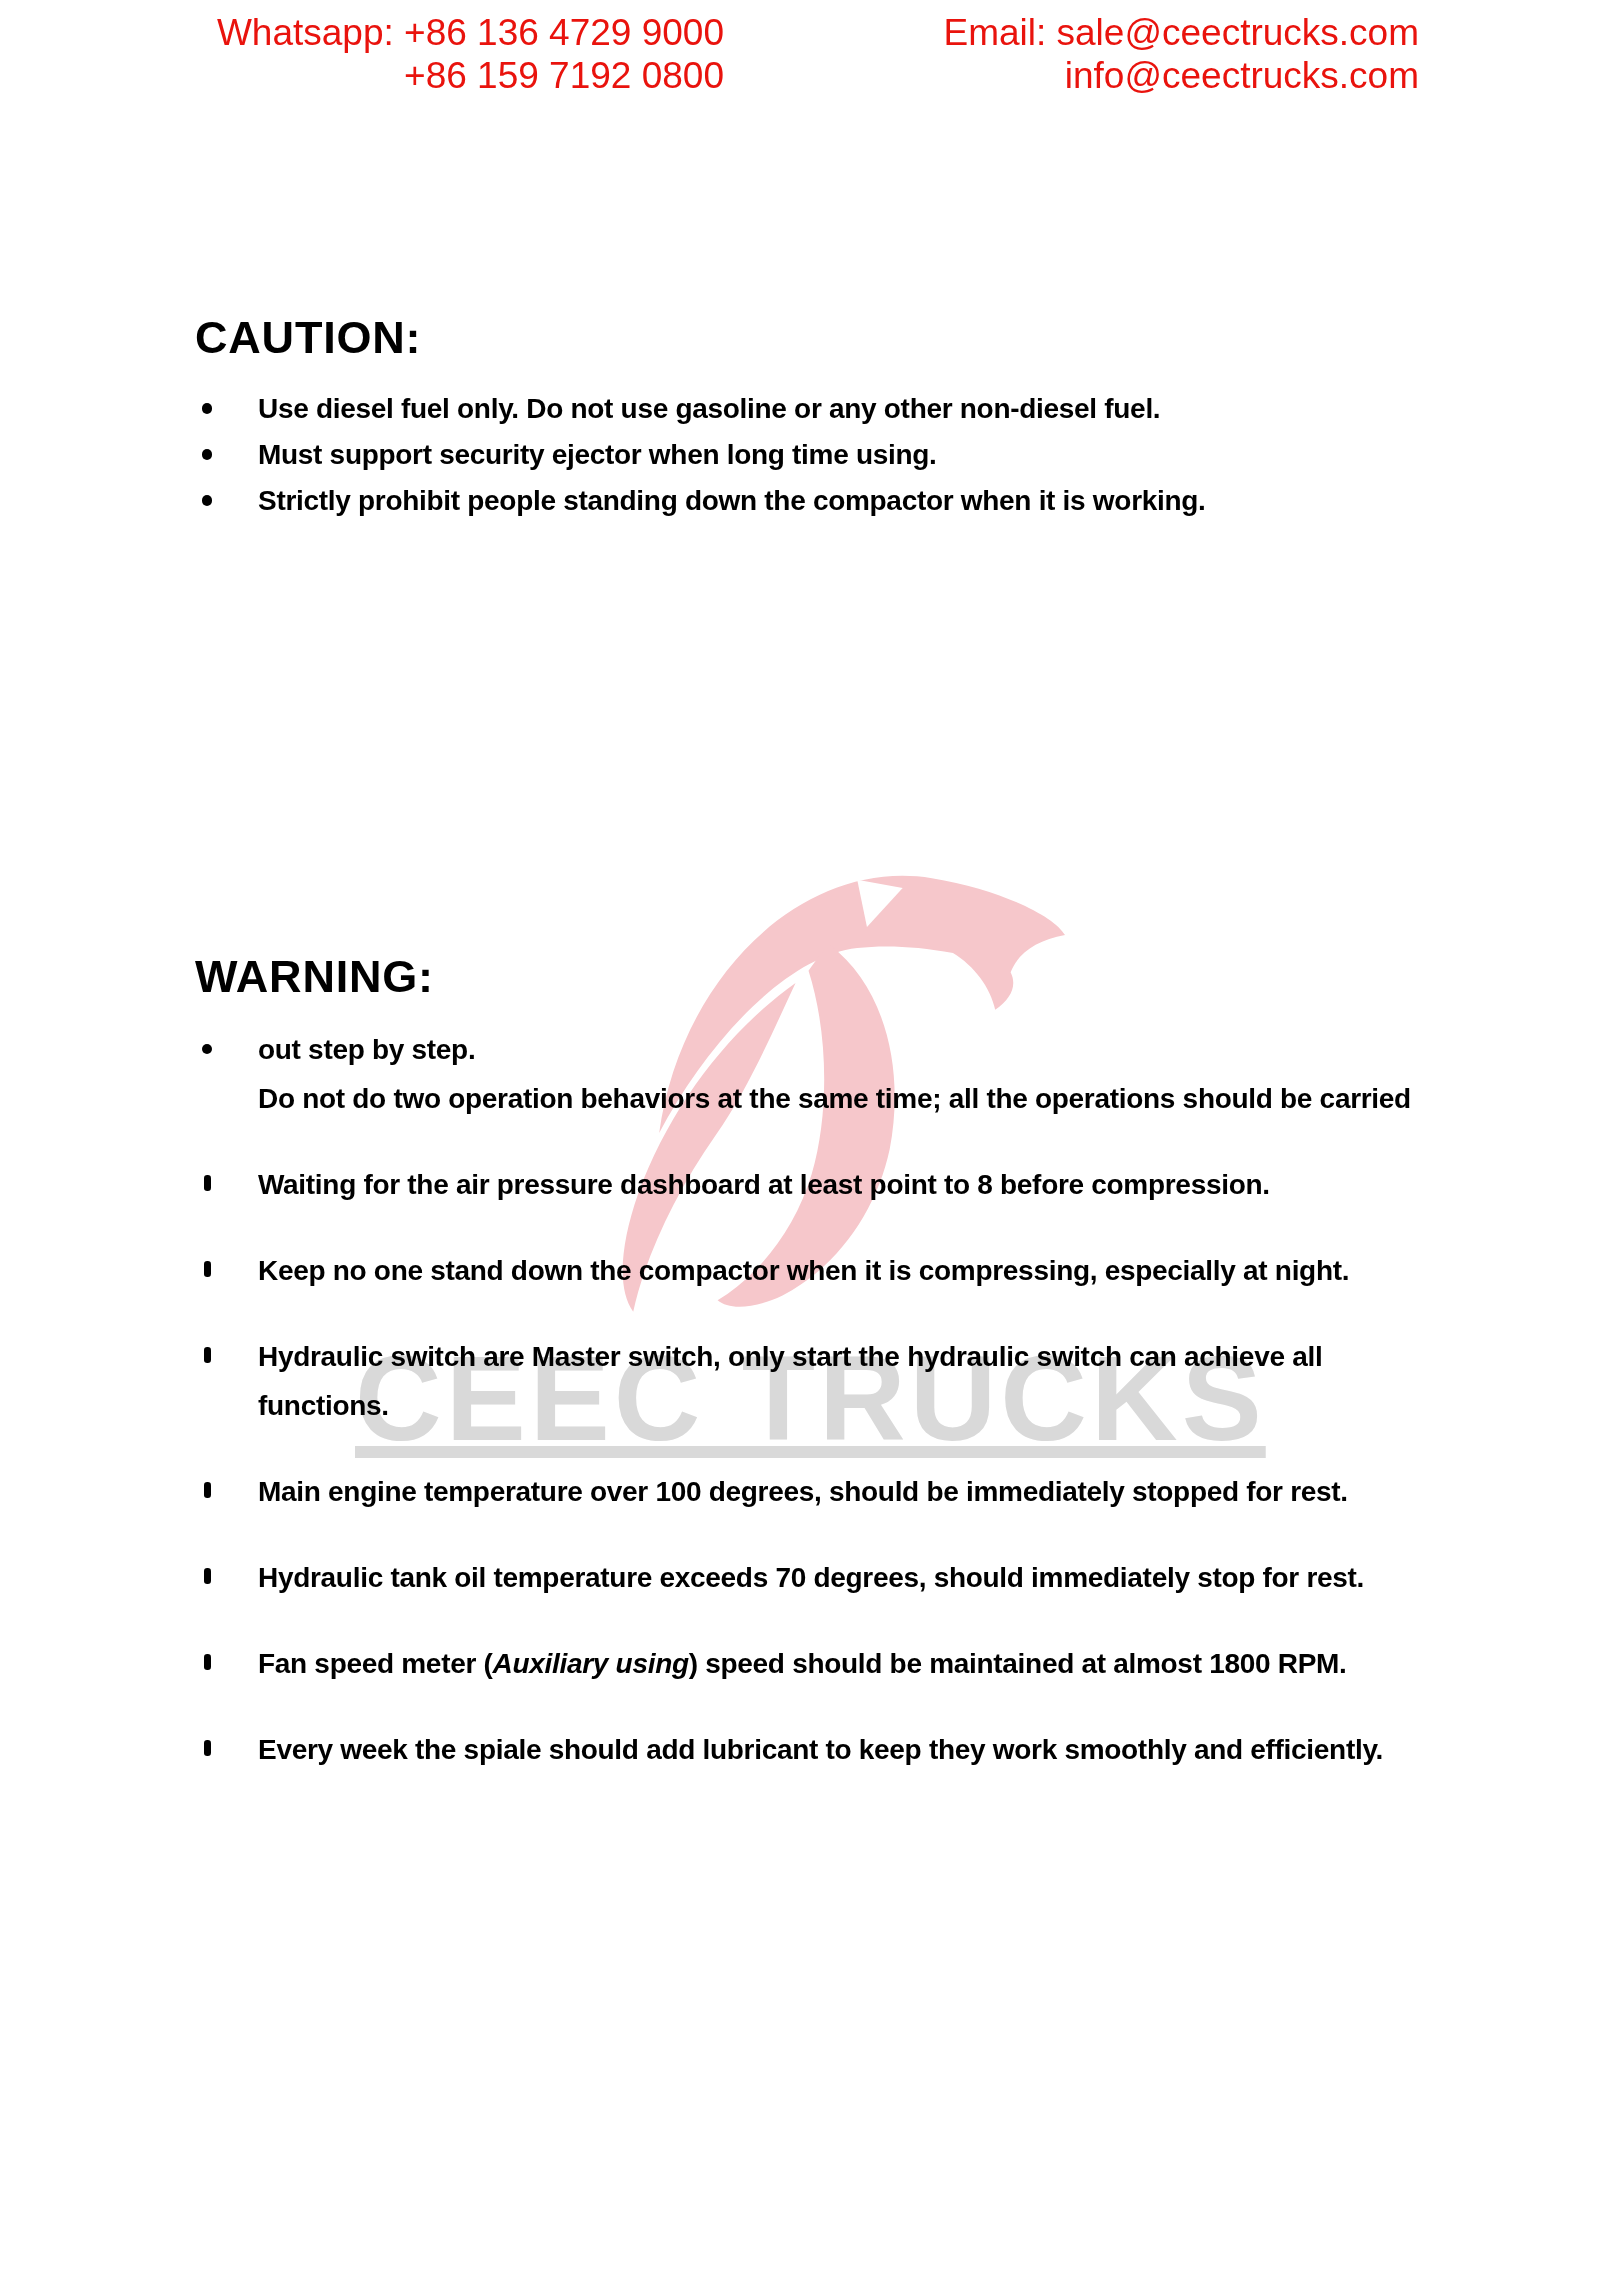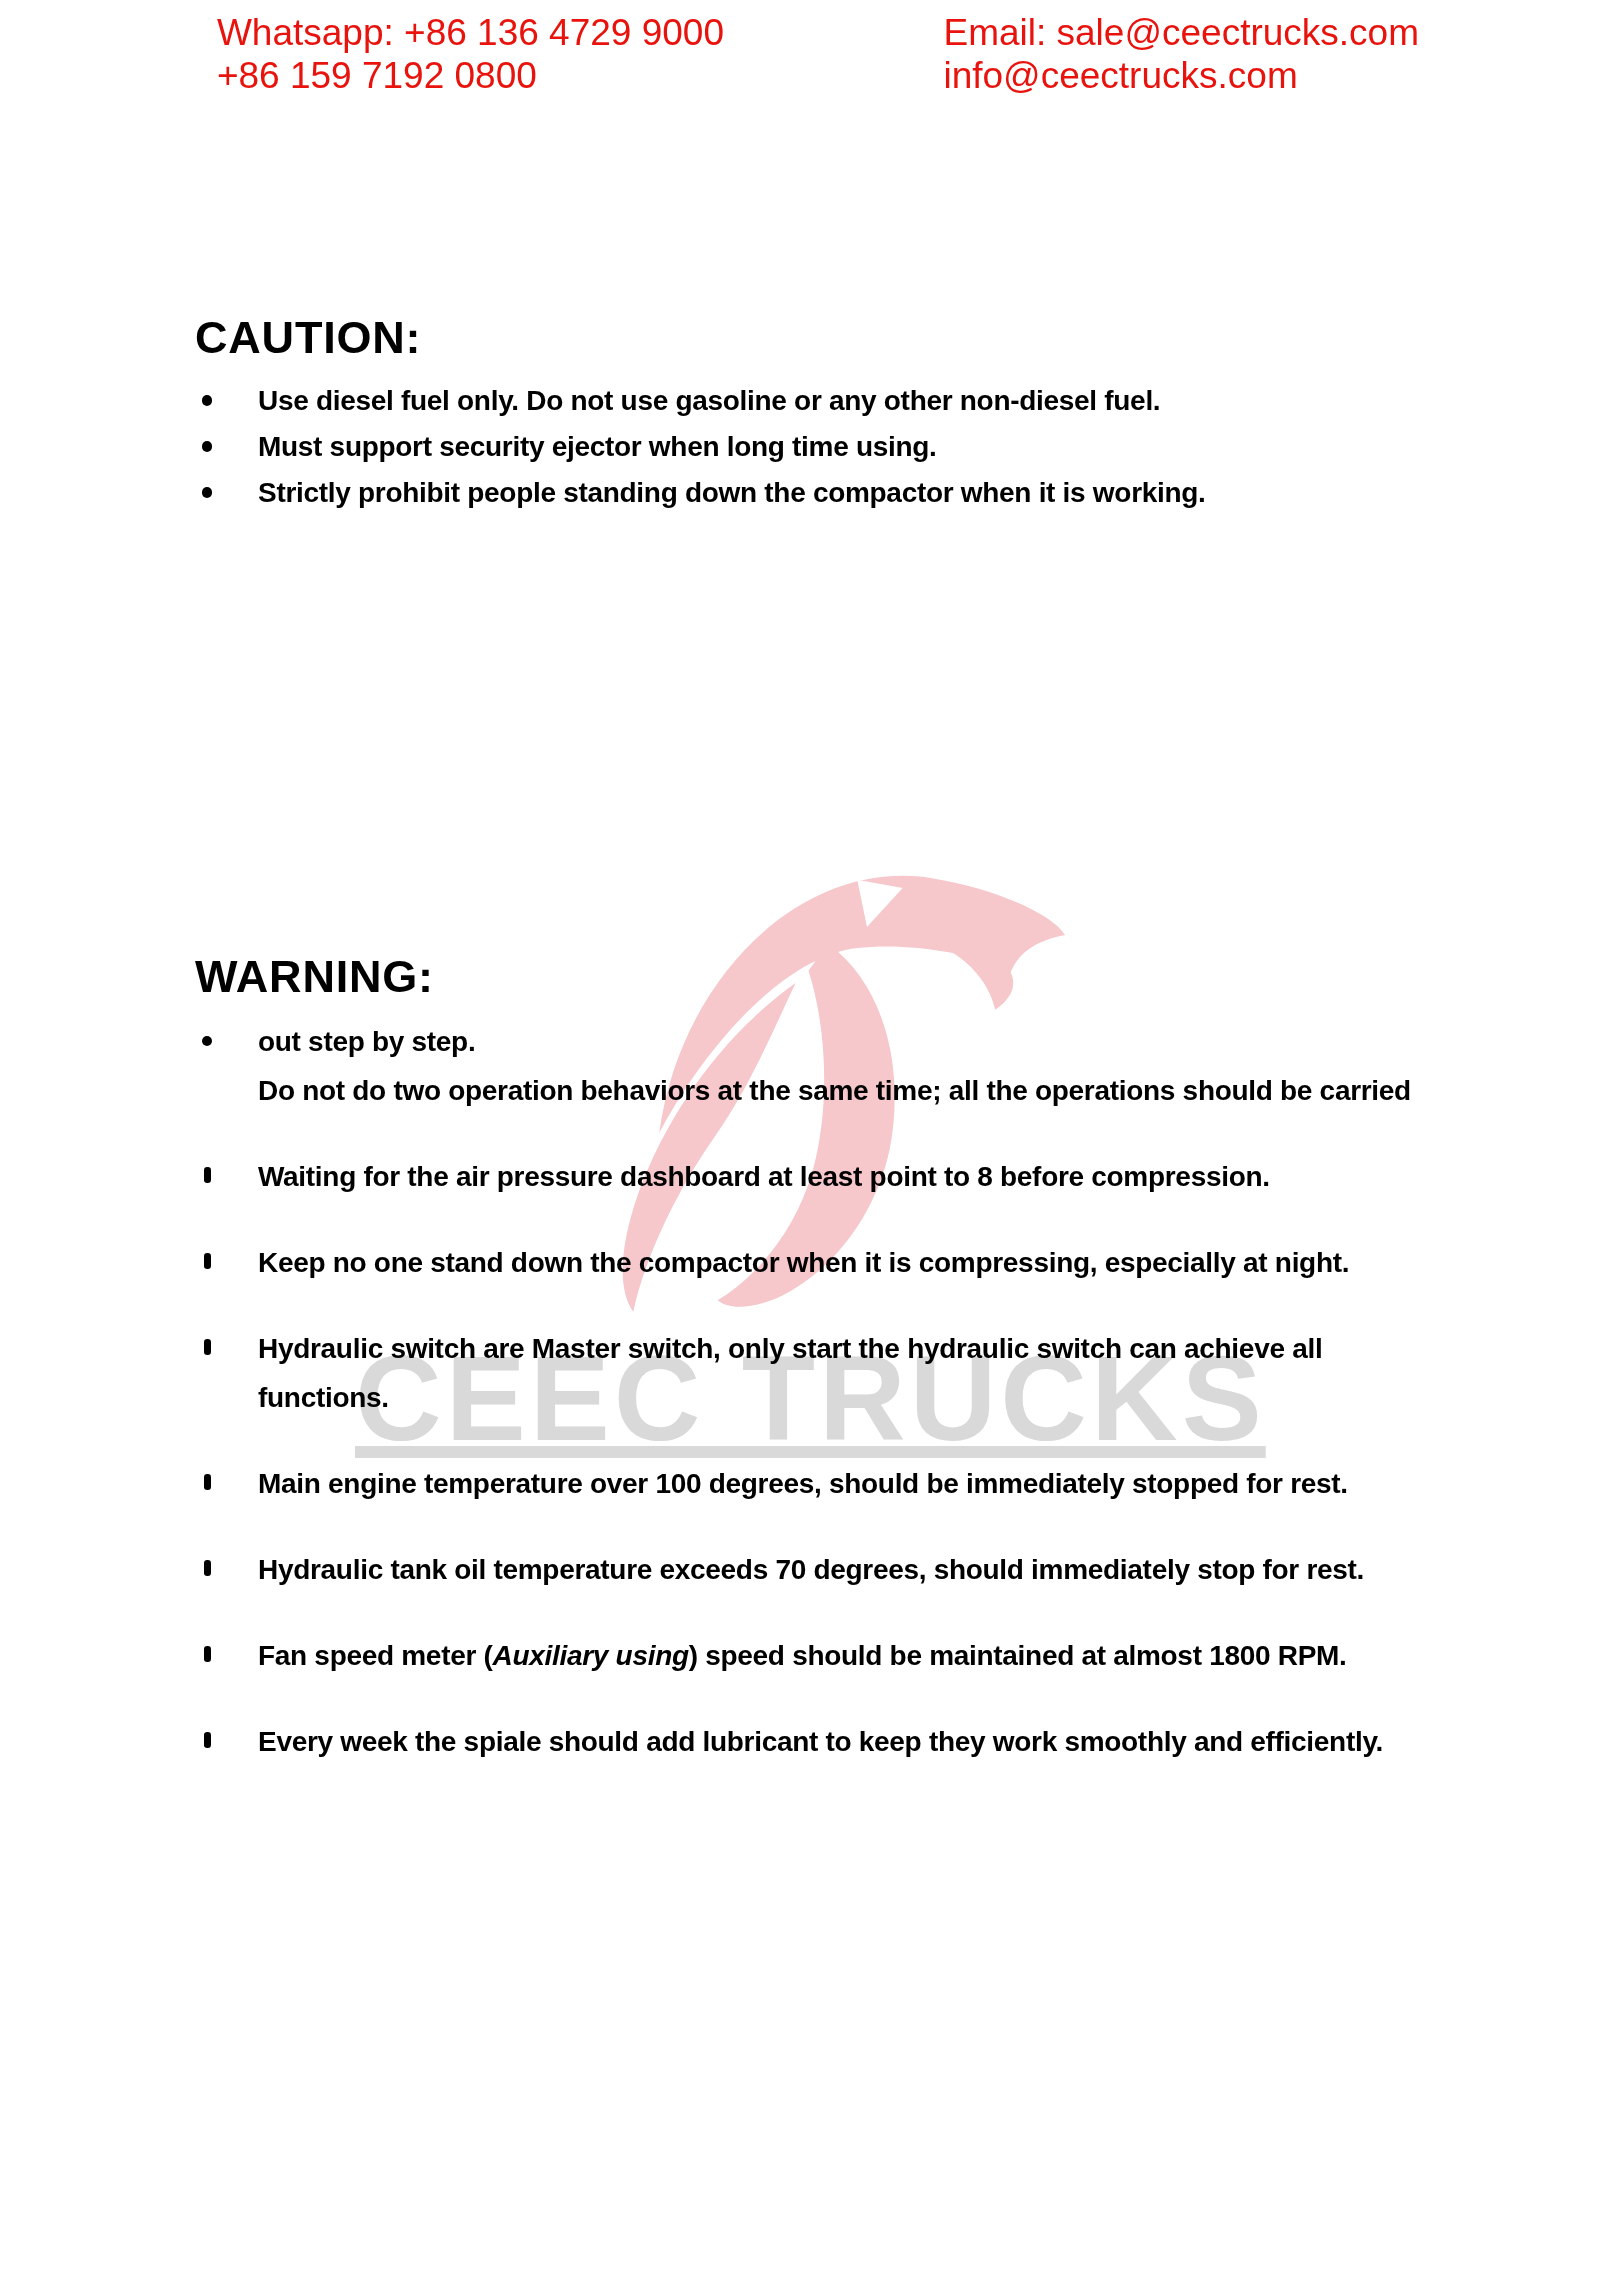--- a/index.html
+++ b/index.html
@@ -10,21 +10,21 @@
   }
   html,body{margin:0;padding:0;}
   body{
     width:1624px;height:2295px;background:#ffffff;position:relative;
     font-family:"Liberation Sans", sans-serif;overflow:hidden;
   }
   .page{position:absolute;inset:0;}
   
   .hdr{
     position:absolute;top:11.4px;font-size:37px;line-height:43px;
-    color:var(--accent-red);white-space:nowrap;
+    color:var(--accent-red);text-align:right;white-space:nowrap;
   }
   .hdr-whatsapp{right:900px;}
   .hdr-email{right:205px;}
   
   .logo-svg{position:absolute;left:568px;top:849px;width:520px;height:487px;}
   .logo-pink{fill:var(--logo-pink);}
   .logo-notch{fill:#ffffff;}
   
   .watermark-text{
     position:absolute;left:355px;top:1338px;line-height:1;
@@ -32,21 +32,21 @@
     color:var(--watermark-gray);white-space:nowrap;text-decoration:underline;
   }
   
   .section{position:absolute;left:195px;width:1380px;}
   .section-caution{top:313px;}
   .section-warning{top:952px;}
   .sec-title{
     font-size:45px;font-weight:bold;letter-spacing:0.8px;line-height:50px;
     color:var(--text-black);
   }
-  .bullets{margin-top:15px;}
+  .bullets{margin-top:23px;}
   .bullet-item{position:relative;padding-left:63px;color:var(--text-black);}
   .line{
     font-size:28px;font-weight:bold;letter-spacing:-0.3px;
     white-space:nowrap;color:var(--text-black);
   }
   .section-caution .line{line-height:46px;}
   .section-warning .line{line-height:49px;}
   .section-warning .bullet-item{margin-bottom:37px;}
   .it{font-style:italic;}
   .marker{position:absolute;background:var(--text-black);}

